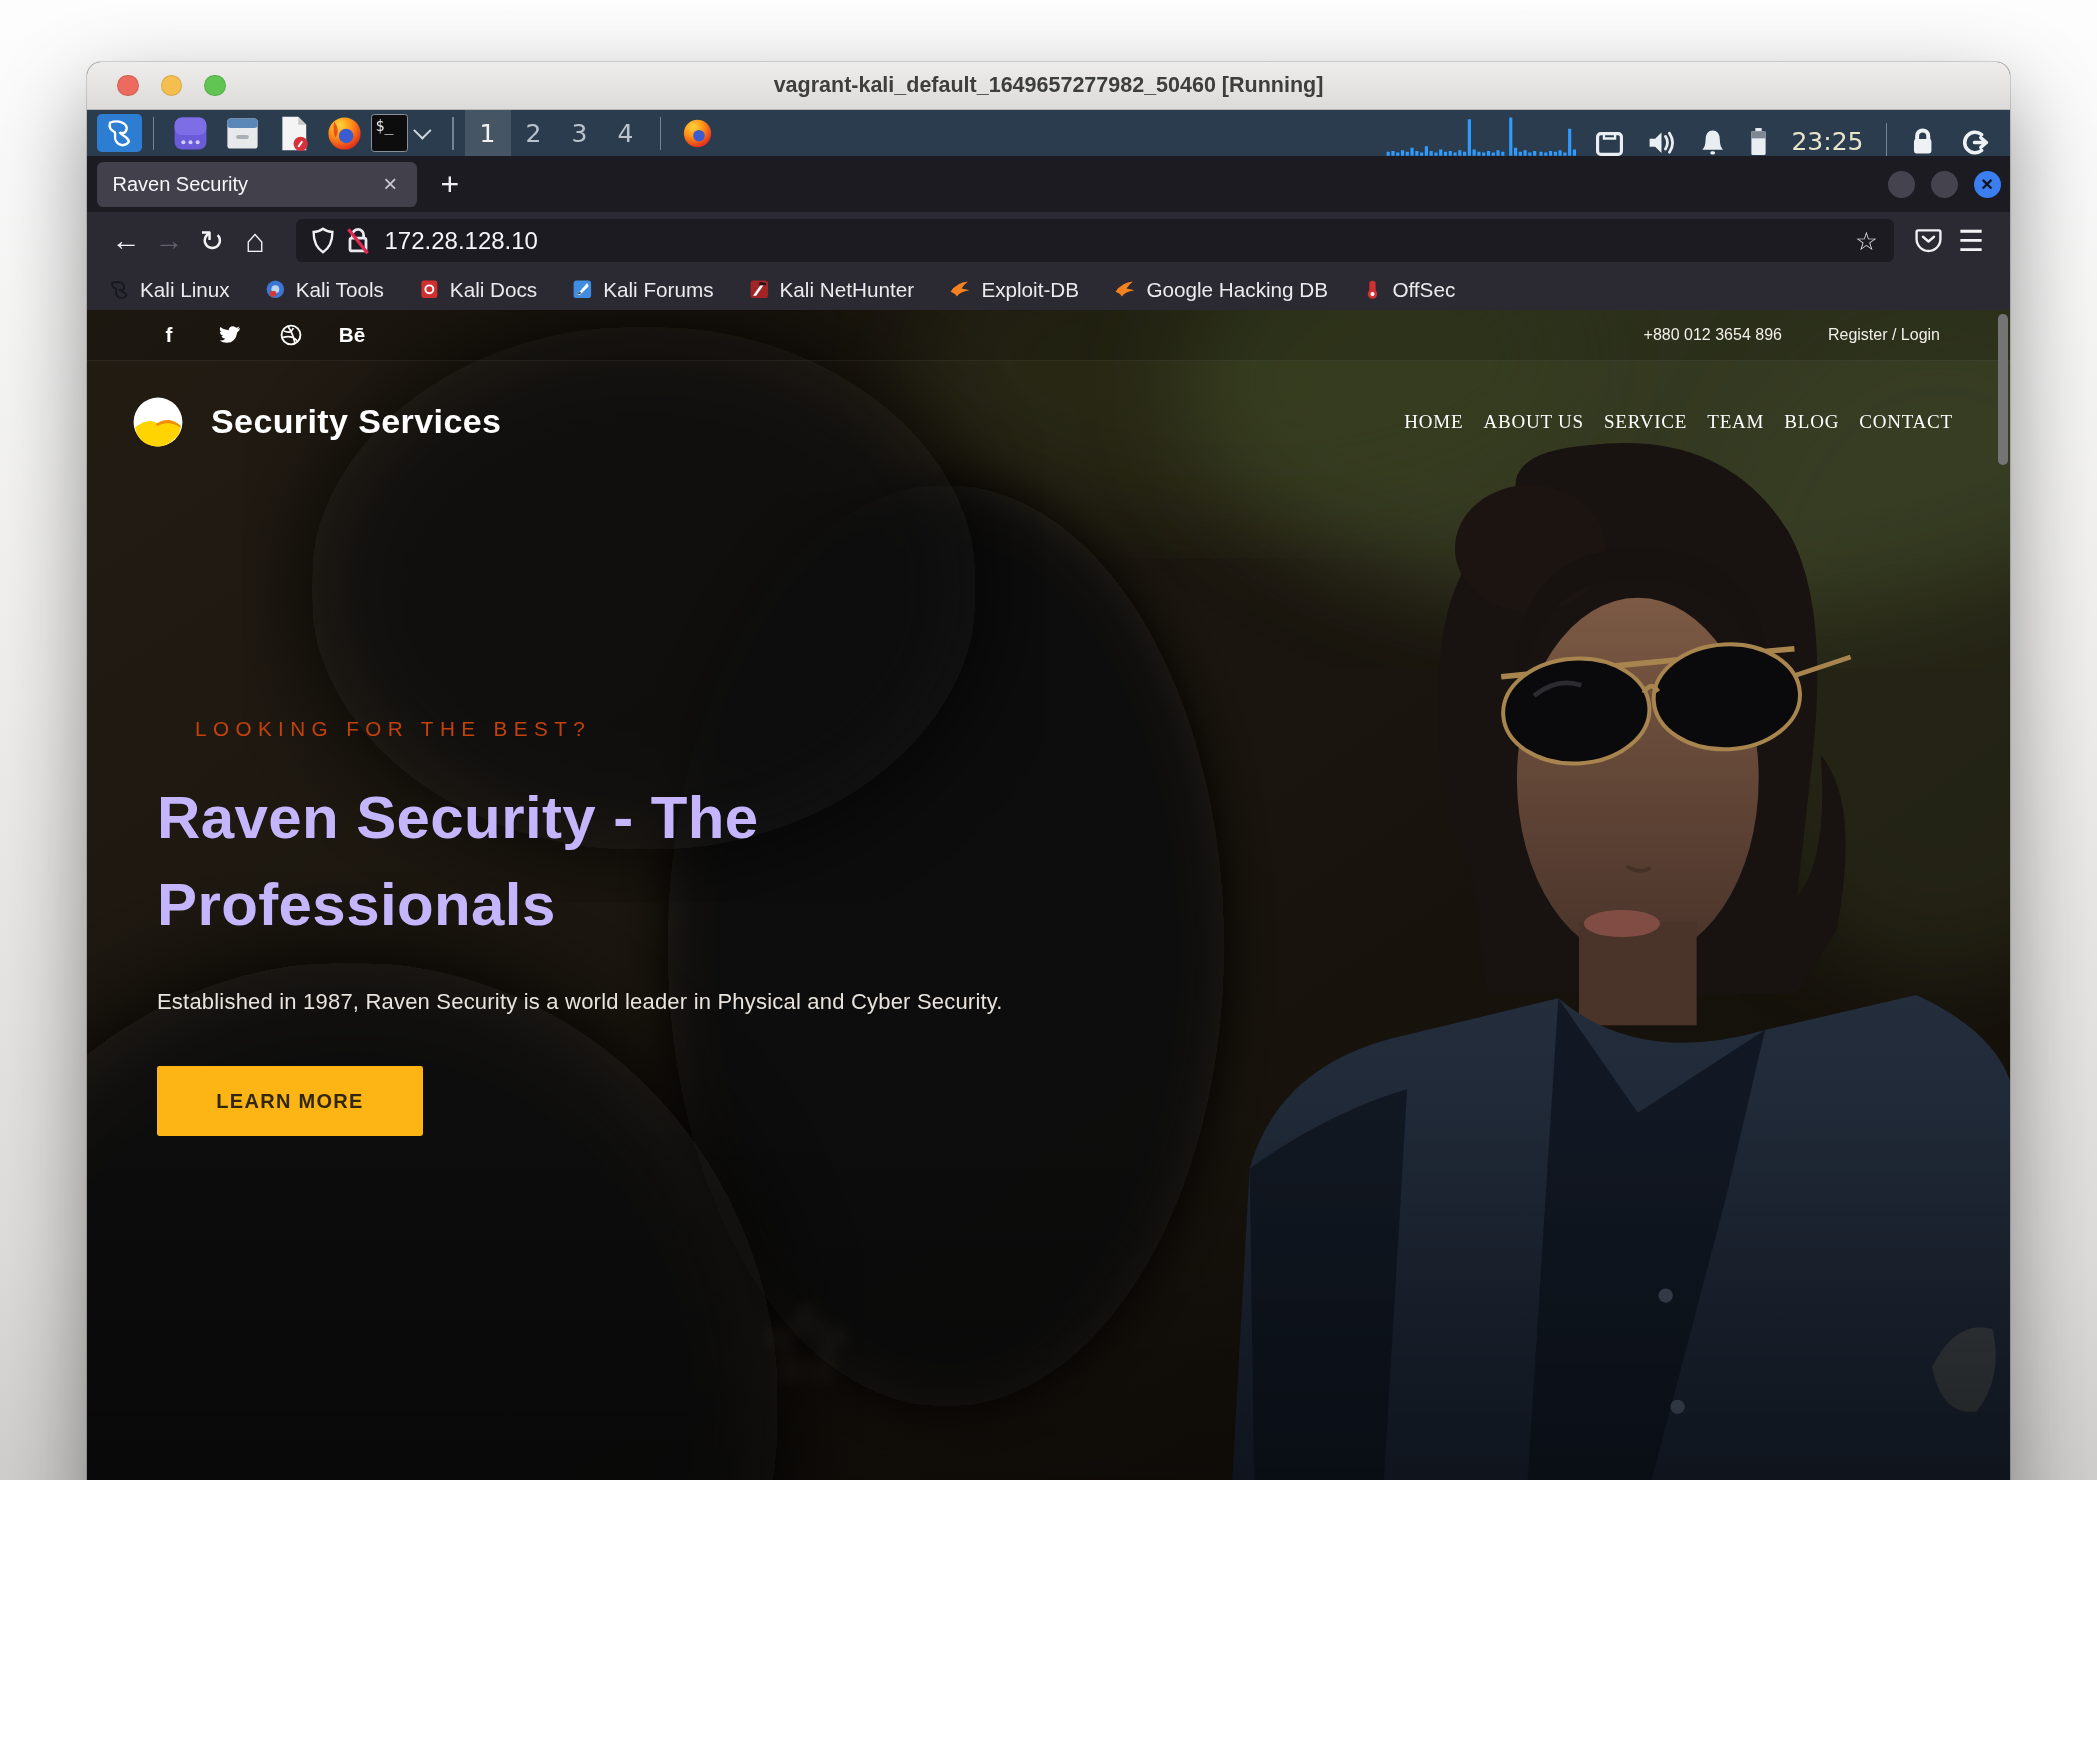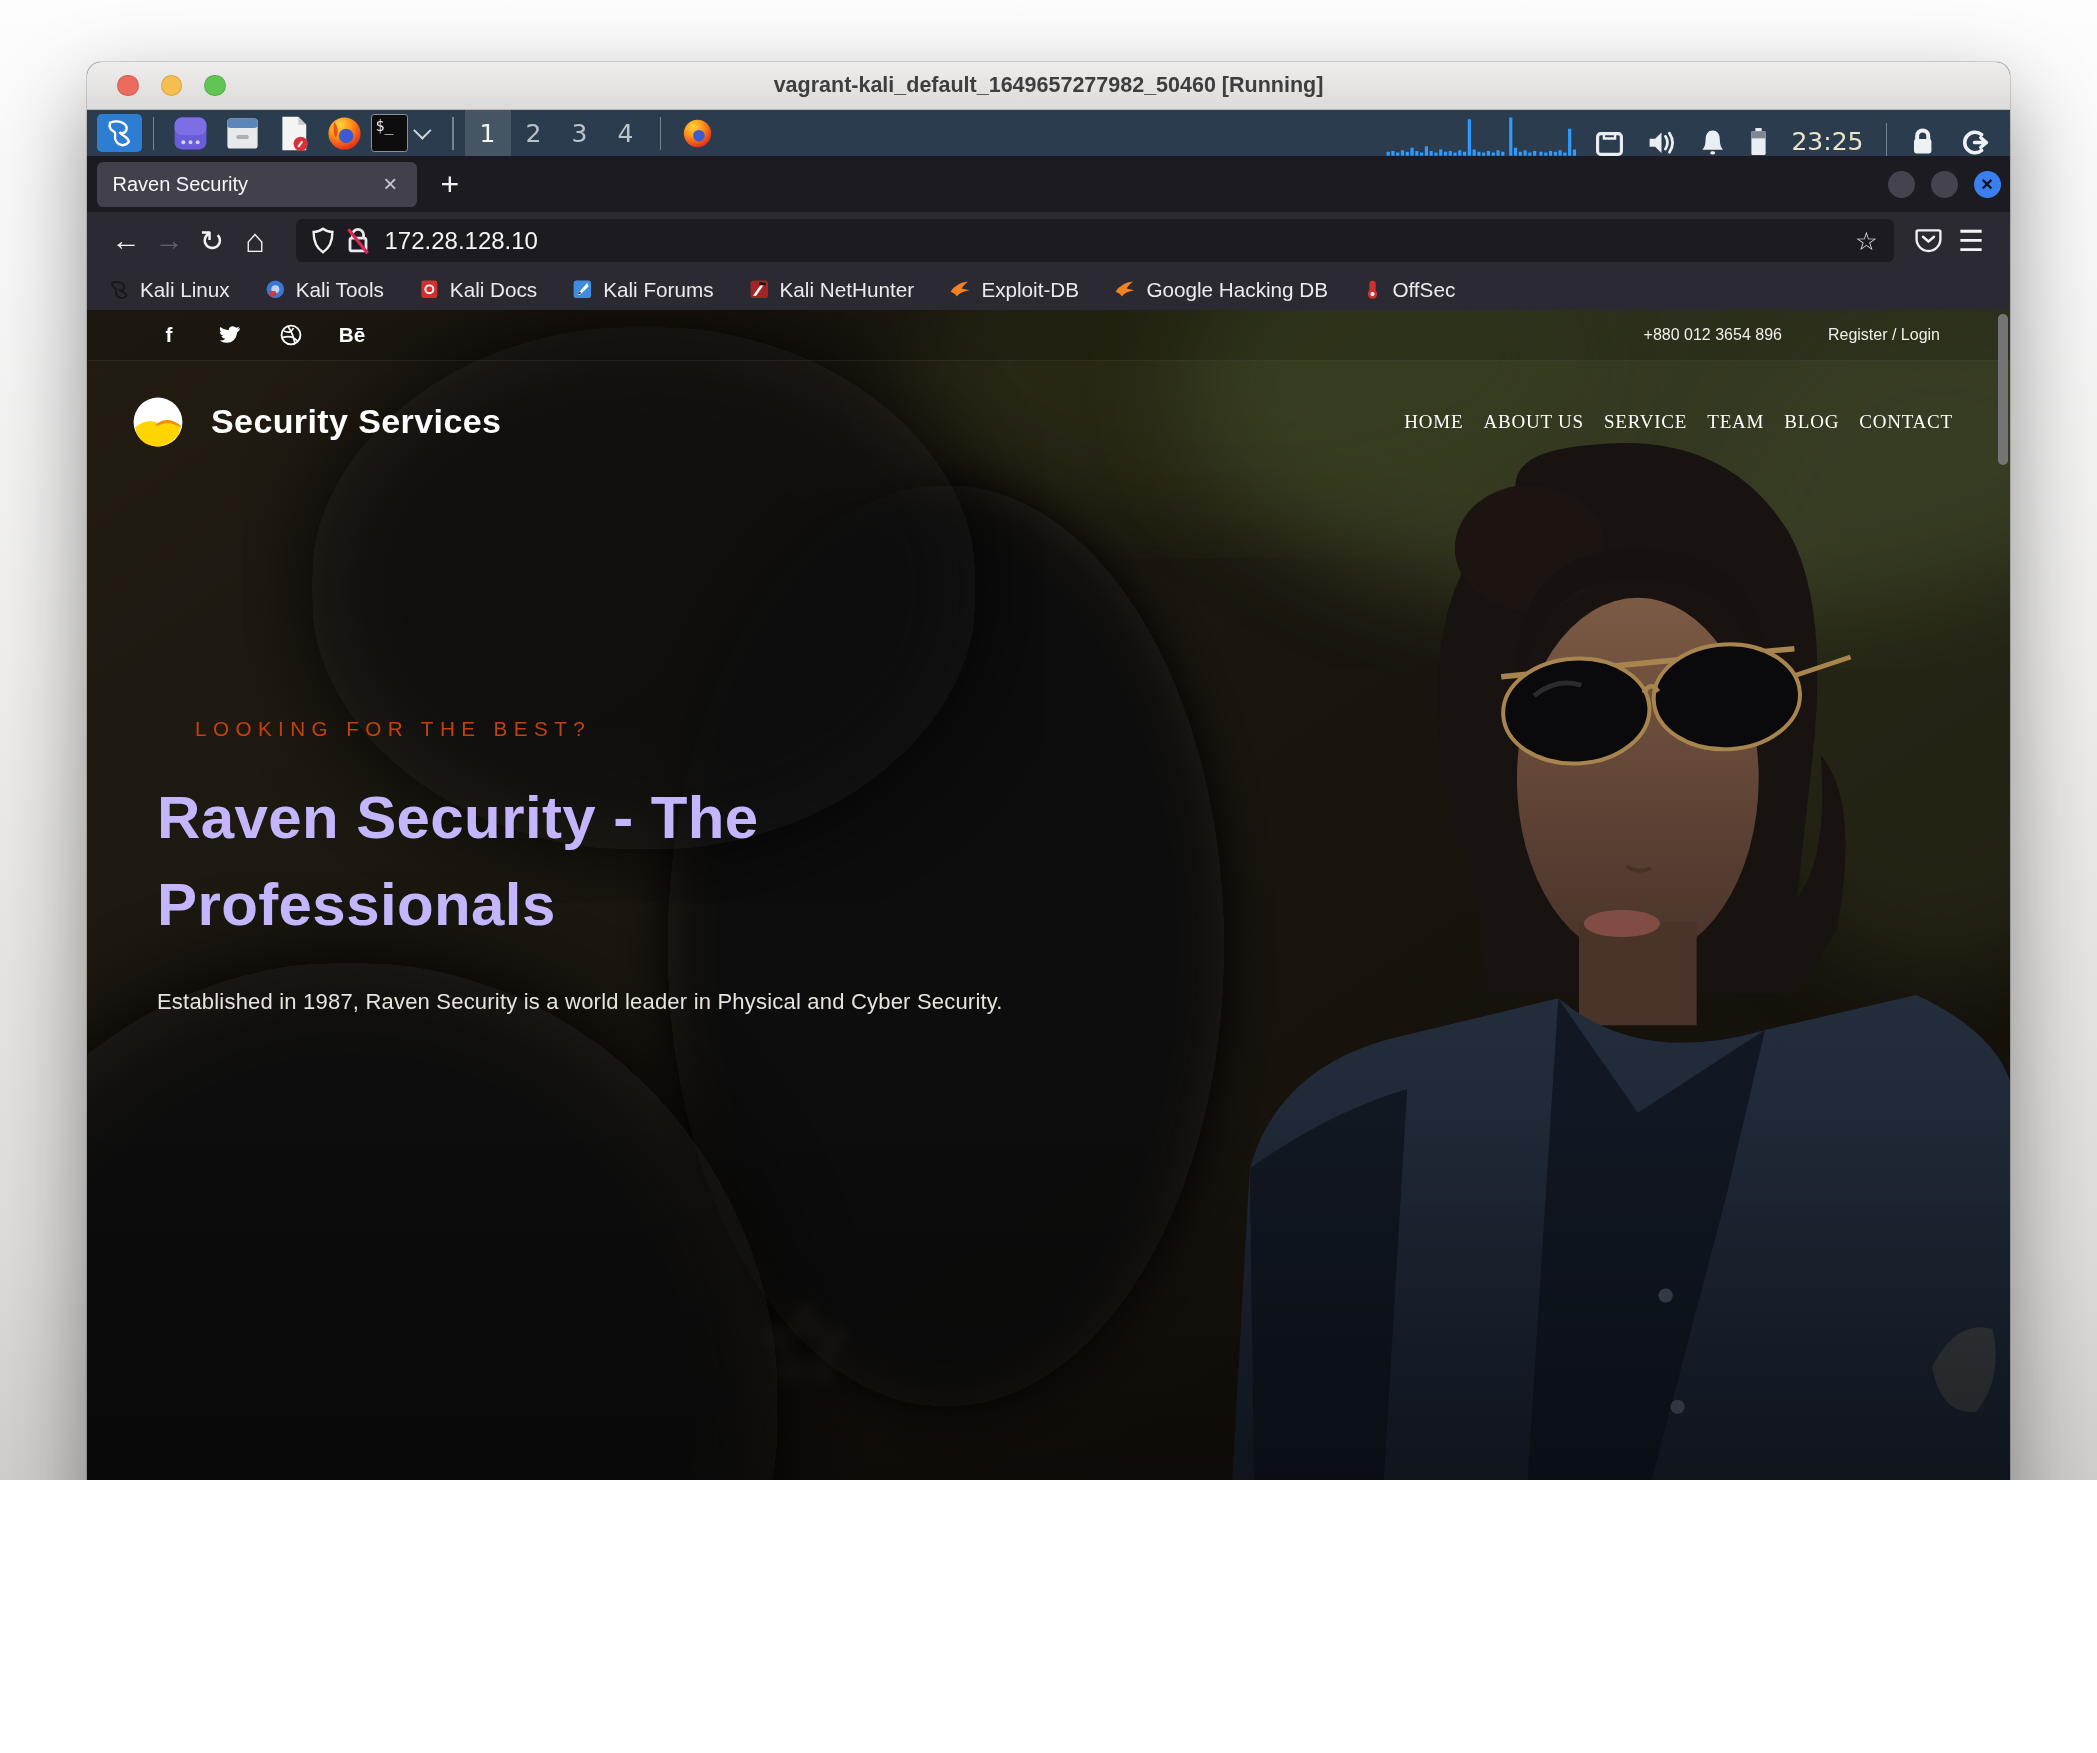--- a/index.html
+++ b/index.html
@@ -427,20 +427,21 @@
           <span class="nav-item">TEAM</span>
           <span class="nav-item">BLOG</span>
           <span class="nav-item">CONTACT</span>
         </div>
       </div>
 
       <div class="hero-text">
         <div class="tagline">LOOKING FOR THE BEST?</div>
         <div class="hero-title">Raven Security - The Professionals</div>
         <div class="hero-sub">Established in 1987, Raven Security is a world leader in Physical and Cyber Security.</div>
+        <div class="cta">LEARN MORE</div>
       </div>
 
       <div class="scroll-thumb"></div>
     </div>
 
     <div class="vbox-bar">
       <div class="vb-icons">
         <svg width="32" height="32" viewBox="0 0 40 40">
             <rect x="6" y="4" width="28" height="32" rx="6" fill="#57aef0" stroke="#2d6eb0" stroke-width="2"></rect>
             <path d="M14 28 q2 -10 12 -16" stroke="#fff" stroke-width="5" fill="none" stroke-linecap="round"></path>

